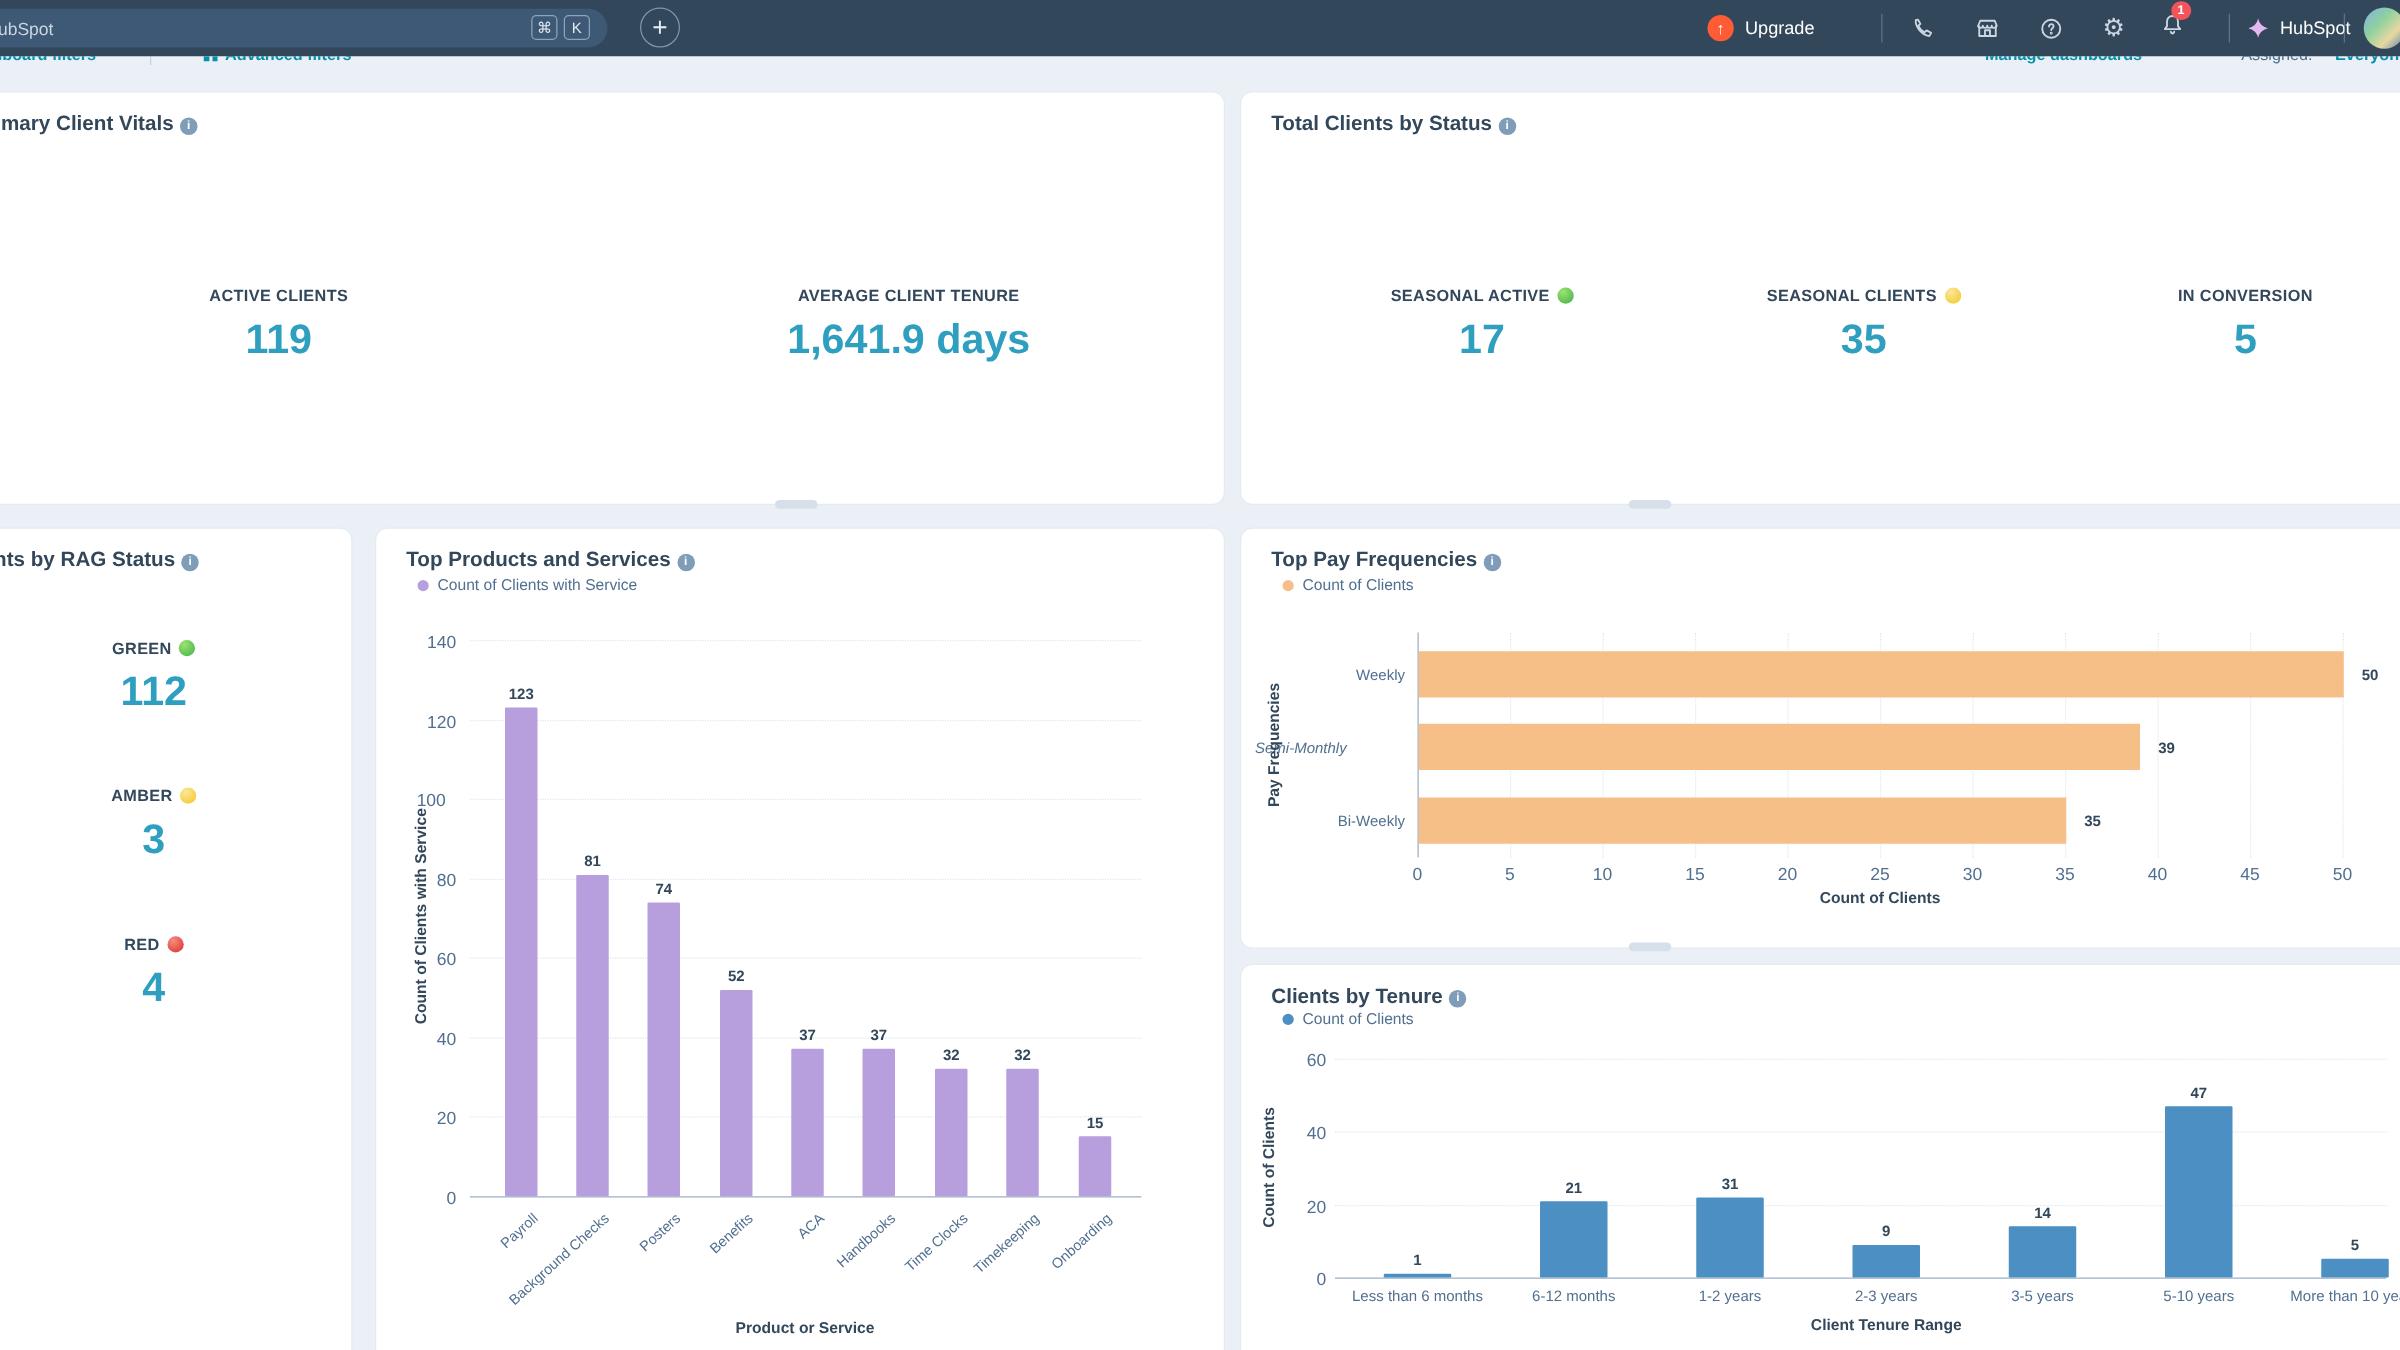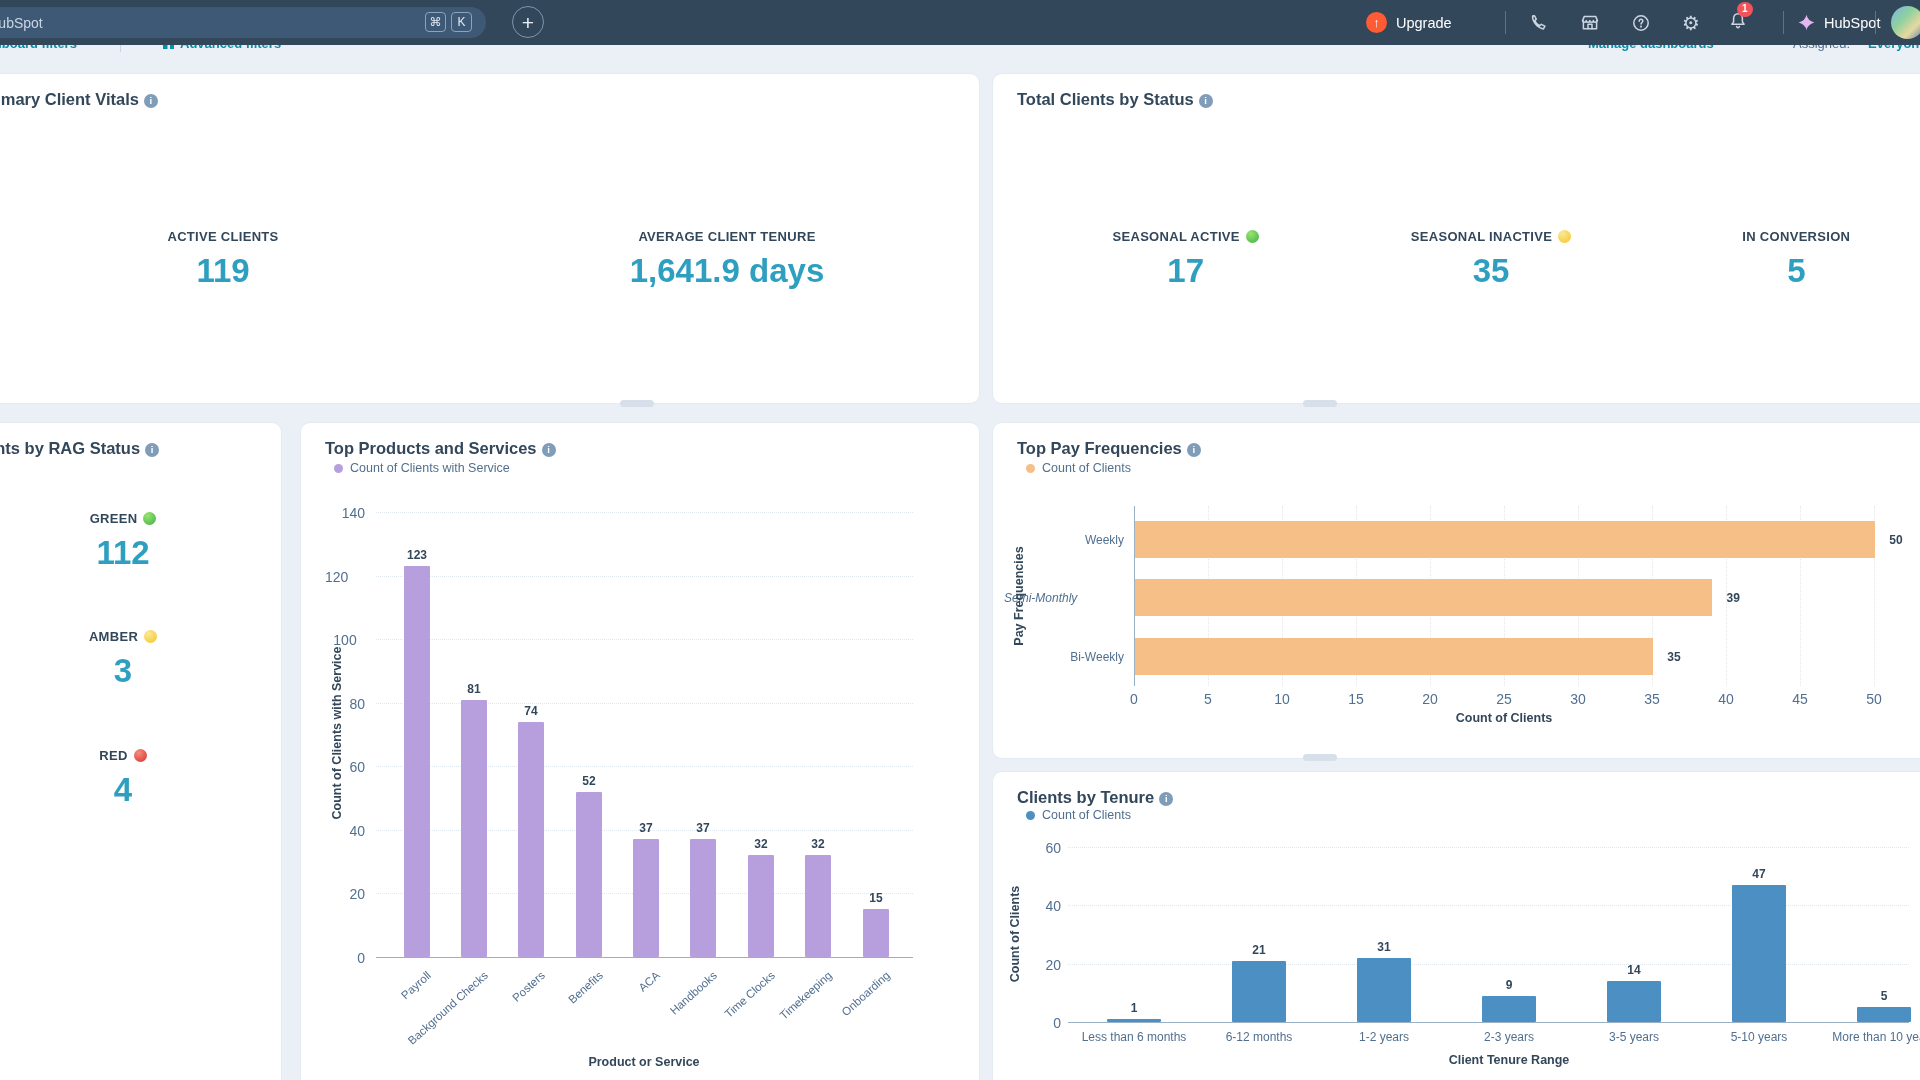--- a/index.html
+++ b/index.html
@@ -186,21 +186,21 @@
   <div class="stats-row" style="padding-left:40px;">
       <div class="stat">
         <div class="stat-label">
           <span>SEASONAL ACTIVE</span>
           <div class="dot dot-green"></div>
         </div>
         <div class="stat-value">17</div>
       </div>
       <div class="stat">
         <div class="stat-label">
-          <span>SEASONAL INACTIVE</span>
+          <span>SEASONAL CLIENTS</span>
           <div class="dot dot-yellow"></div>
         </div>
         <div class="stat-value">35</div>
       </div>
       <div class="stat">
         <div class="stat-label">
           <span>IN CONVERSION</span>
         </div>
         <div class="stat-value">5</div>
       </div>
@@ -252,21 +252,21 @@
       <div class="tick-label" style="left: 24px; width: 40px; top: 463.429px; text-align: right;">20</div>
       <div class="gridline-h" style="left: 75px; width: 537px; top: 406.857px;"></div>
       <div class="tick-label" style="left: 24px; width: 40px; top: 399.857px; text-align: right;">40</div>
       <div class="gridline-h" style="left: 75px; width: 537px; top: 343.286px;"></div>
       <div class="tick-label" style="left: 24px; width: 40px; top: 336.286px; text-align: right;">60</div>
       <div class="gridline-h" style="left: 75px; width: 537px; top: 279.714px;"></div>
       <div class="tick-label" style="left: 24px; width: 40px; top: 272.714px; text-align: right;">80</div>
       <div class="gridline-h" style="left: 75px; width: 537px; top: 216.143px;"></div>
       <div class="tick-label" style="left: 24px; width: 40px; top: 209.143px; text-align: center;">100</div>
       <div class="gridline-h" style="left: 75px; width: 537px; top: 152.571px;"></div>
-      <div class="tick-label" style="left: 24px; width: 40px; top: 145.571px; text-align: left;">120</div>
+      <div class="tick-label" style="left: 24px; width: 40px; top: 145.571px; text-align: right;">120</div>
       <div class="gridline-h" style="left: 75px; width: 537px; top: 89px;"></div>
       <div class="tick-label" style="left: 24px; width: 40px; top: 82px; text-align: right;">140</div>
       <div class="axisline-h" style="left: 75px; width: 537px; top: 534px;"></div>
       <div class="bar" style="left: 103px; width: 26px; top: 143.036px; height: 390.964px; background: rgb(183, 159, 221); border-radius: 1px;"></div>
       <div class="bar-vlabel" style="left: 116px; top: 125.036px;">123</div>
       <div class="cat-label cat-label-rot" style="left: 124px; top: 546px;">Payroll</div>
       <div class="bar" style="left: 160px; width: 26px; top: 276.536px; height: 257.464px; background: rgb(183, 159, 221); border-radius: 1px;"></div>
       <div class="bar-vlabel" style="left: 173px; top: 258.536px;">81</div>
       <div class="cat-label cat-label-rot" style="left: 181px; top: 546px;">Background Checks</div>
       <div class="bar" style="left: 217px; width: 26px; top: 298.786px; height: 235.214px; background: rgb(183, 159, 221); border-radius: 1px;"></div>

